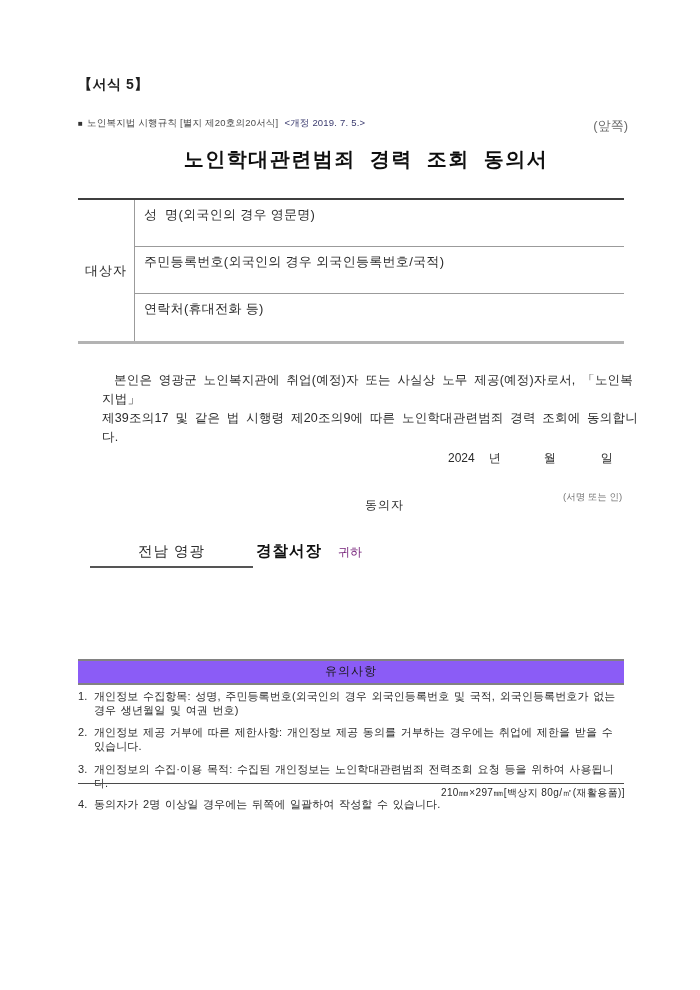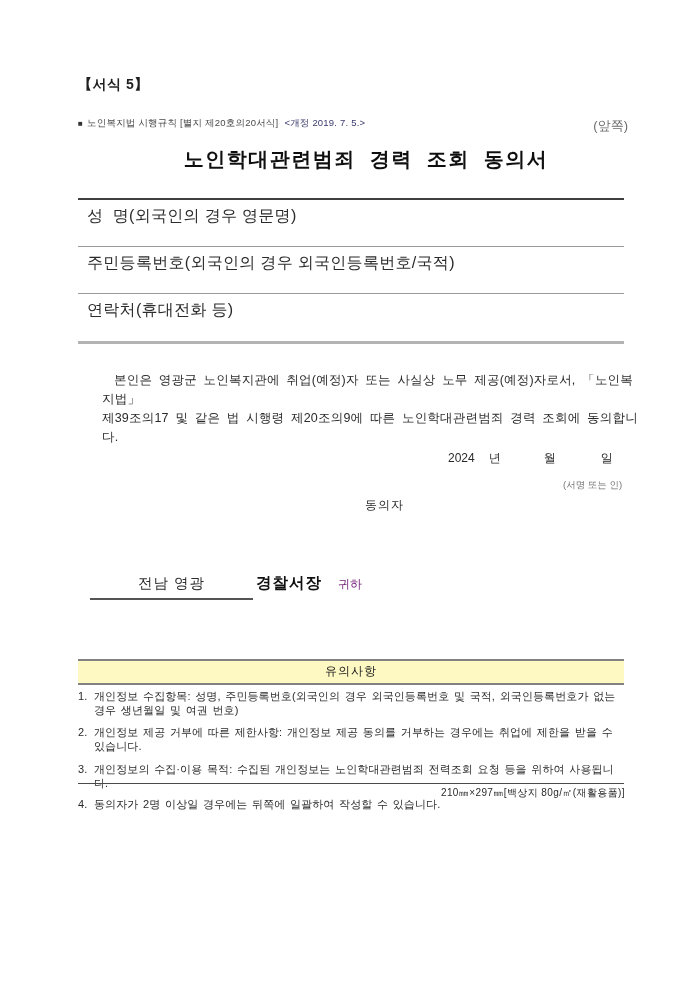--- a/index.html
+++ b/index.html
@@ -30,51 +30,51 @@
   }
   .subject-table .rowhead {
     width:56px; border-right:1px solid #9b9b9b;
     display:flex; align-items:center; justify-content:center;
     font-size:13px; color:#2b2b2b; letter-spacing:1px;
   }
   .subject-table .rows { flex:1; display:flex; flex-direction:column; }
   .subject-table .frow {
     height:47px; border-bottom:1px solid #9b9b9b;
     padding:6px 0 0 9px; box-sizing:border-box;
-    font-size:16px; color:#2b2b2b; white-space:pre-wrap; letter-spacing:0.3px;
+    font-size:13px; color:#2b2b2b; white-space:pre-wrap; letter-spacing:0.3px;
   }
   .subject-table .frow:last-child { border-bottom:none; }
 
   
   .consent { left:102px; top:371px; width:538px; font-size:12.5px; color:#2a2a2a; line-height:19px; word-spacing:3px; letter-spacing:0.2px; }
   .consent .l1 { text-indent:12px; }
 
   
   .date-line { left:440px; top:450px; font-size:12px; color:#2a2a2a;margin-left:8px; }
   .date-line .yl { margin-left:14px; }
   .date-line .ml { margin-left:43px; }
   .date-line .dl { margin-left:45px; }
 
   
   .signer { left:365px; top:497px; font-size:12px; color:#2a2a2a; letter-spacing:1px; }
-  .sig-note { left:563px; top:479px; font-size:9.5px; color:#777777; }
+  .sig-note { left:563px; top:491px; font-size:9.5px; color:#777777; }
 
   
   .recipient { left:90px; top:541px; display:flex; align-items:baseline; }
   .recipient .region {
     width:163px; text-align:center; font-size:14.5px; color:#2e2e2e;
     border-bottom:2px solid #555555; padding-bottom:5px; letter-spacing:1px;
   }
-  .recipient .office { font-size:15.5px; font-weight:700; color:#111; margin-left:3px; letter-spacing:1px;margin-top:32px; }
+  .recipient .office { font-size:15.5px; font-weight:700; color:#111; margin-left:3px; letter-spacing:1px; }
   .recipient .honorific { font-size:12px; color:#701a75; margin-left:16px; }
 
   
   .notices-header {
     left:78px; top:659px; width:546px; box-sizing:border-box;
-    background:#fef9c3;
+    background:#8b5cf6;
     border-top:2px solid #828282; border-bottom:2px solid #828282;
     text-align:center; font-size:12px; color:#1a1a1a;
     padding:2px 0 3px 0; letter-spacing:1px;
   }
   .notices { left:78px; top:689px; width:547px; font-size:11px; color:#2a2a2a; }
   .notice { display:flex; margin-bottom:8px; line-height:14px; word-spacing:1.5px; letter-spacing:0.1px; }
   .notice .num { width:16px; flex:0 0 16px; }
   .notice .txt { flex:1; }
   .notice.n2 { margin-bottom:9px; }
   .notice.n3 { margin-bottom:7px; }
@@ -92,20 +92,21 @@
   <span class="bullet">■</span>
   <span>노인복지법 시행규칙 [별지 제20호의20서식]</span>
   <span class="revision">&lt;개정 2019. 7. 5.&gt;</span>
 </div>
 
 <div class="abs front-side">(앞쪽)</div>
 
 <div class="abs doc-title">노인학대관련범죄 경력 조회 동의서</div>
 
 <div class="abs subject-table">
+  <div class="rowhead">대상자</div>
   <div class="rows">
     <div class="frow">성  명(외국인의 경우 영문명)</div>
     <div class="frow">주민등록번호(외국인의 경우 외국인등록번호/국적)</div>
     <div class="frow">연락처(휴대전화 등)</div>
   </div>
 </div>
 
 <div class="abs consent">
   <div class="l1">본인은 영광군 노인복지관에 취업(예정)자 또는 사실상 노무 제공(예정)자로서, 「노인복지법」</div>
   <div class="l2">제39조의17 및 같은 법 시행령 제20조의9에 따른 노인학대관련범죄 경력 조회에 동의합니다.</div>

